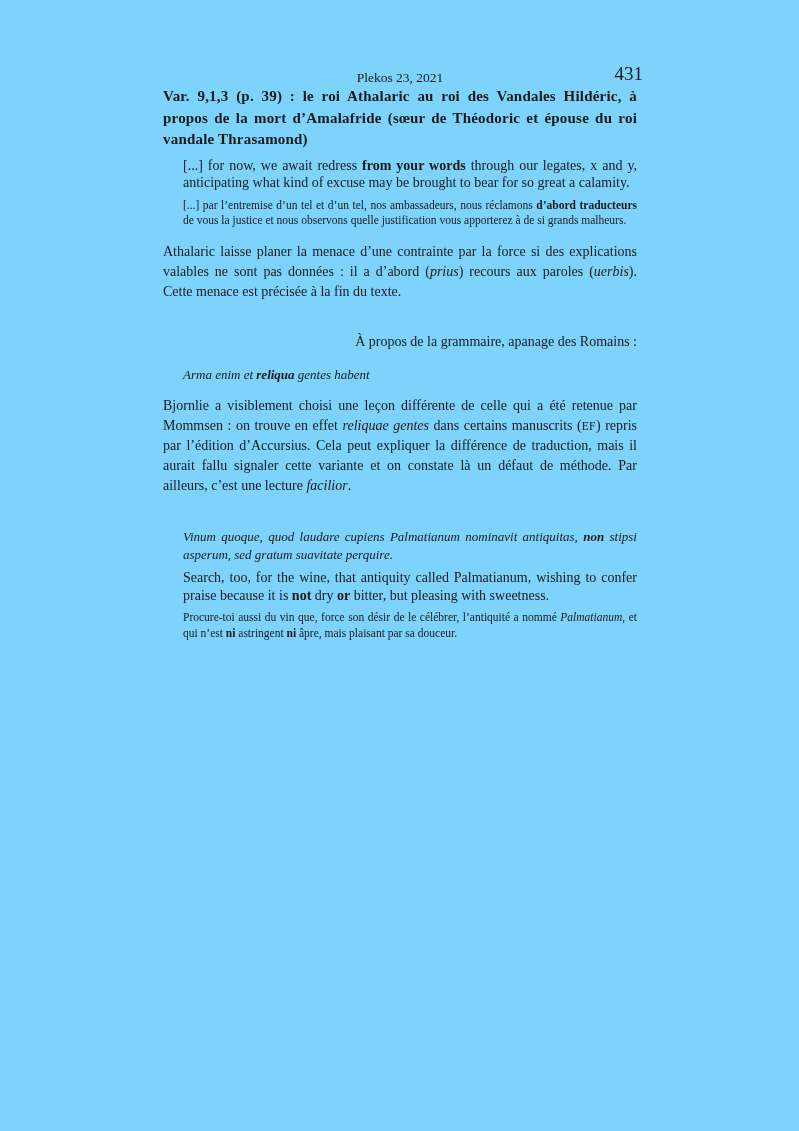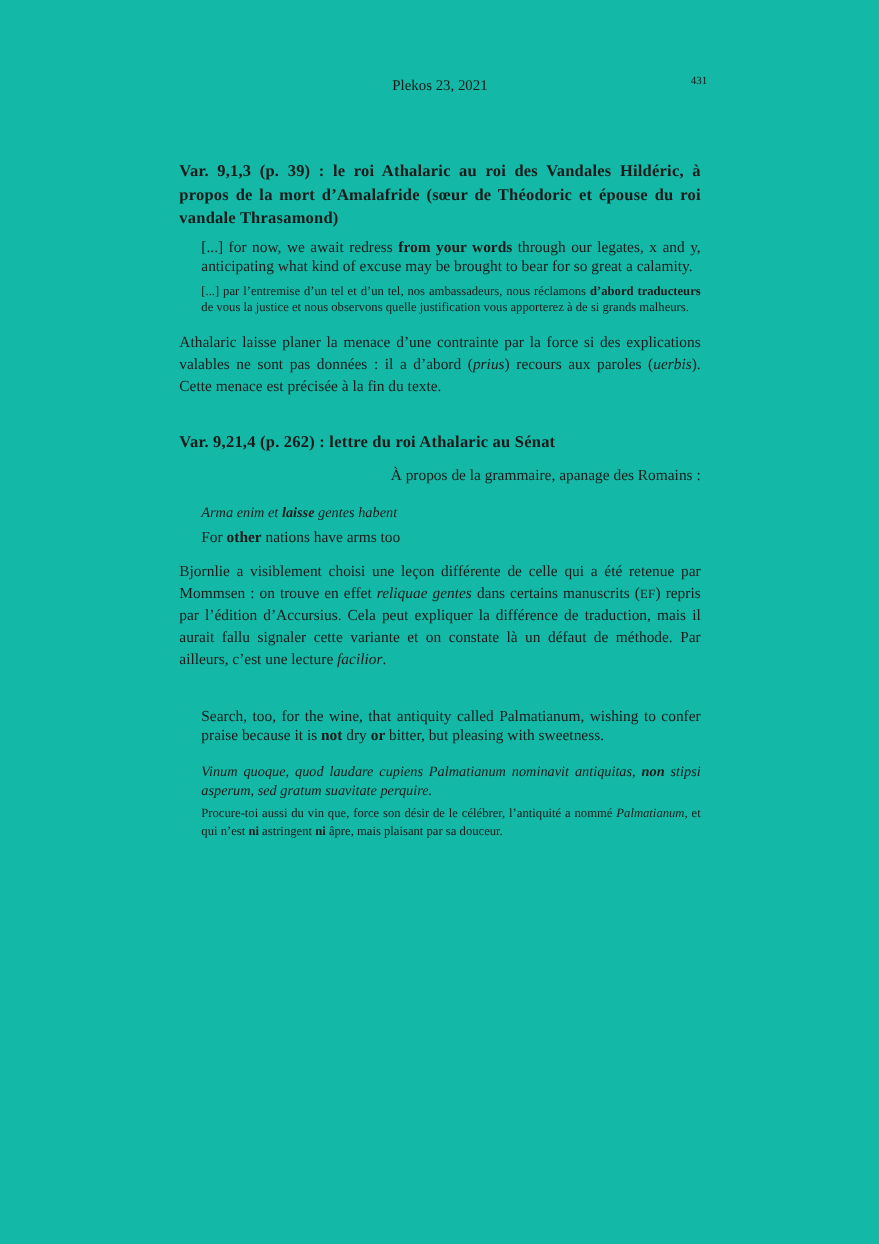--- a/index.html
+++ b/index.html
@@ -8,44 +8,44 @@
     height: 1131px;
     background: #ffffff;
     overflow: hidden;
     font-family: "Liberation Serif", "DejaVu Serif", serif;
     color: #1a1a1a;
   }
   .page {
     position: relative;
     width: 799px;
     height: 1131px;
-    background: #14b8a6;
+    background: #7dd3fc;
   }
   .content {
     position: absolute;
     left: 163px;
     top: 0;
     width: 474px;
   }
   
   .running-header {
     position: relative;
     padding-top: 70px;
     font-size: 13.5px;
     line-height: 16px;
   }
   .journal-title { text-align: center; }
   .page-number {
     position: absolute;
     top: 66px;
     right: -6px;
-    font-size: 10px;
+    font-size: 19px;
   }
   
-  .section-1 { margin-top: 60px; }
+  .section-1 { }
   .section-2 { margin-top: 30px; }
   .section-3 { margin-top: 32px; }
   .section-heading {
     font-size: 15px;
     font-weight: bold;
     line-height: 21.5px;
     text-align: justify;
     letter-spacing: 0.2px;
   }
   .intro-line {
@@ -101,27 +101,25 @@
     </div>
 
     <div class="section section-1">
       <div class="section-heading"><span class="run-b">Var. 9,1,3 (p. 39) : le roi Athalaric au roi des Vandales Hildéric, à propos de la mort d’Amalafride (sœur de Théodoric et épouse du roi vandale Thrasamond)</span></div>
       <div class="quote quote-en"><span class="run-r">[...] for now, we await redress </span><span class="run-b">from your words</span><span class="run-r"> through our legates, x and y, anticipating what kind of excuse may be brought to bear for so great a calamity.</span></div>
       <div class="quote quote-fr"><span class="run-r">[...] par l’entremise d’un tel et d’un tel, nos ambassadeurs, nous réclamons </span><span class="run-b">d’abord traducteurs</span><span class="run-r"> de vous la justice et nous observons quelle justification vous apporterez à de si grands malheurs.</span></div>
       <div class="commentary"><span class="run-r">Athalaric laisse planer la menace d’une contrainte par la force si des explications valables ne sont pas données : il a d’abord (</span><span class="run-i">prius</span><span class="run-r">) recours aux paroles (</span><span class="run-i">uerbis</span><span class="run-r">). Cette menace est précisée à la fin du texte.</span></div>
     </div>
 
     <div class="section section-2">
-      <div class="section-heading"><span class="run-b">Var. 9,21,4 (p. 262) : lettre du roi Athalaric au Sénat</span></div>
       <div class="intro-line"><span class="run-r">À propos de la grammaire, apanage des Romains :</span></div>
-      <div class="quote quote-la"><span class="run-i">Arma enim et </span><span class="run-bi">laisse</span><span class="run-i"> gentes habent</span></div>
-      <div class="quote quote-en"><span class="run-r">For </span><span class="run-b">other</span><span class="run-r"> nations have arms too</span></div>
+      <div class="quote quote-la"><span class="run-i">Arma enim et </span><span class="run-bi">reliqua</span><span class="run-i"> gentes habent</span></div>
       <div class="commentary"><span class="run-r">Bjornlie a visiblement choisi une leçon différente de celle qui a été retenue par Mommsen : on trouve en effet </span><span class="run-i">reliquae gentes</span><span class="run-r"> dans certains manuscrits (</span><span class="run-sc">EF</span><span class="run-r">) repris par l’édition d’Accursius. Cela peut expliquer la différence de traduction, mais il aurait fallu signaler cette variante et on constate là un défaut de méthode. Par ailleurs, c’est une lecture </span><span class="run-i">facilior</span><span class="run-r">.</span></div>
     </div>
 
     <div class="section section-3">
+      <div class="quote quote-la"><span class="run-i">Vinum quoque, quod laudare cupiens Palmatianum nominavit antiquitas, </span><span class="run-bi">non</span><span class="run-i"> stipsi asperum, sed gratum suavitate perquire.</span></div>
       <div class="quote quote-en"><span class="run-r">Search, too, for the wine, that antiquity called Palmatianum, wishing to confer praise because it is </span><span class="run-b">not</span><span class="run-r"> dry </span><span class="run-b">or</span><span class="run-r"> bitter, but pleasing with sweetness.</span></div>
-      <div class="quote quote-la"><span class="run-i">Vinum quoque, quod laudare cupiens Palmatianum nominavit antiquitas, </span><span class="run-bi">non</span><span class="run-i"> stipsi asperum, sed gratum suavitate perquire.</span></div>
       <div class="quote quote-fr"><span class="run-r">Procure-toi aussi du vin que, force son désir de le célébrer, l’antiquité a nommé </span><span class="run-i">Palmatianum</span><span class="run-r">, et qui n’est </span><span class="run-b">ni</span><span class="run-r"> astringent </span><span class="run-b">ni</span><span class="run-r"> âpre, mais plaisant par sa douceur.</span></div>
     </div>
 
   </div>
 </div>
 
 </body></html>

